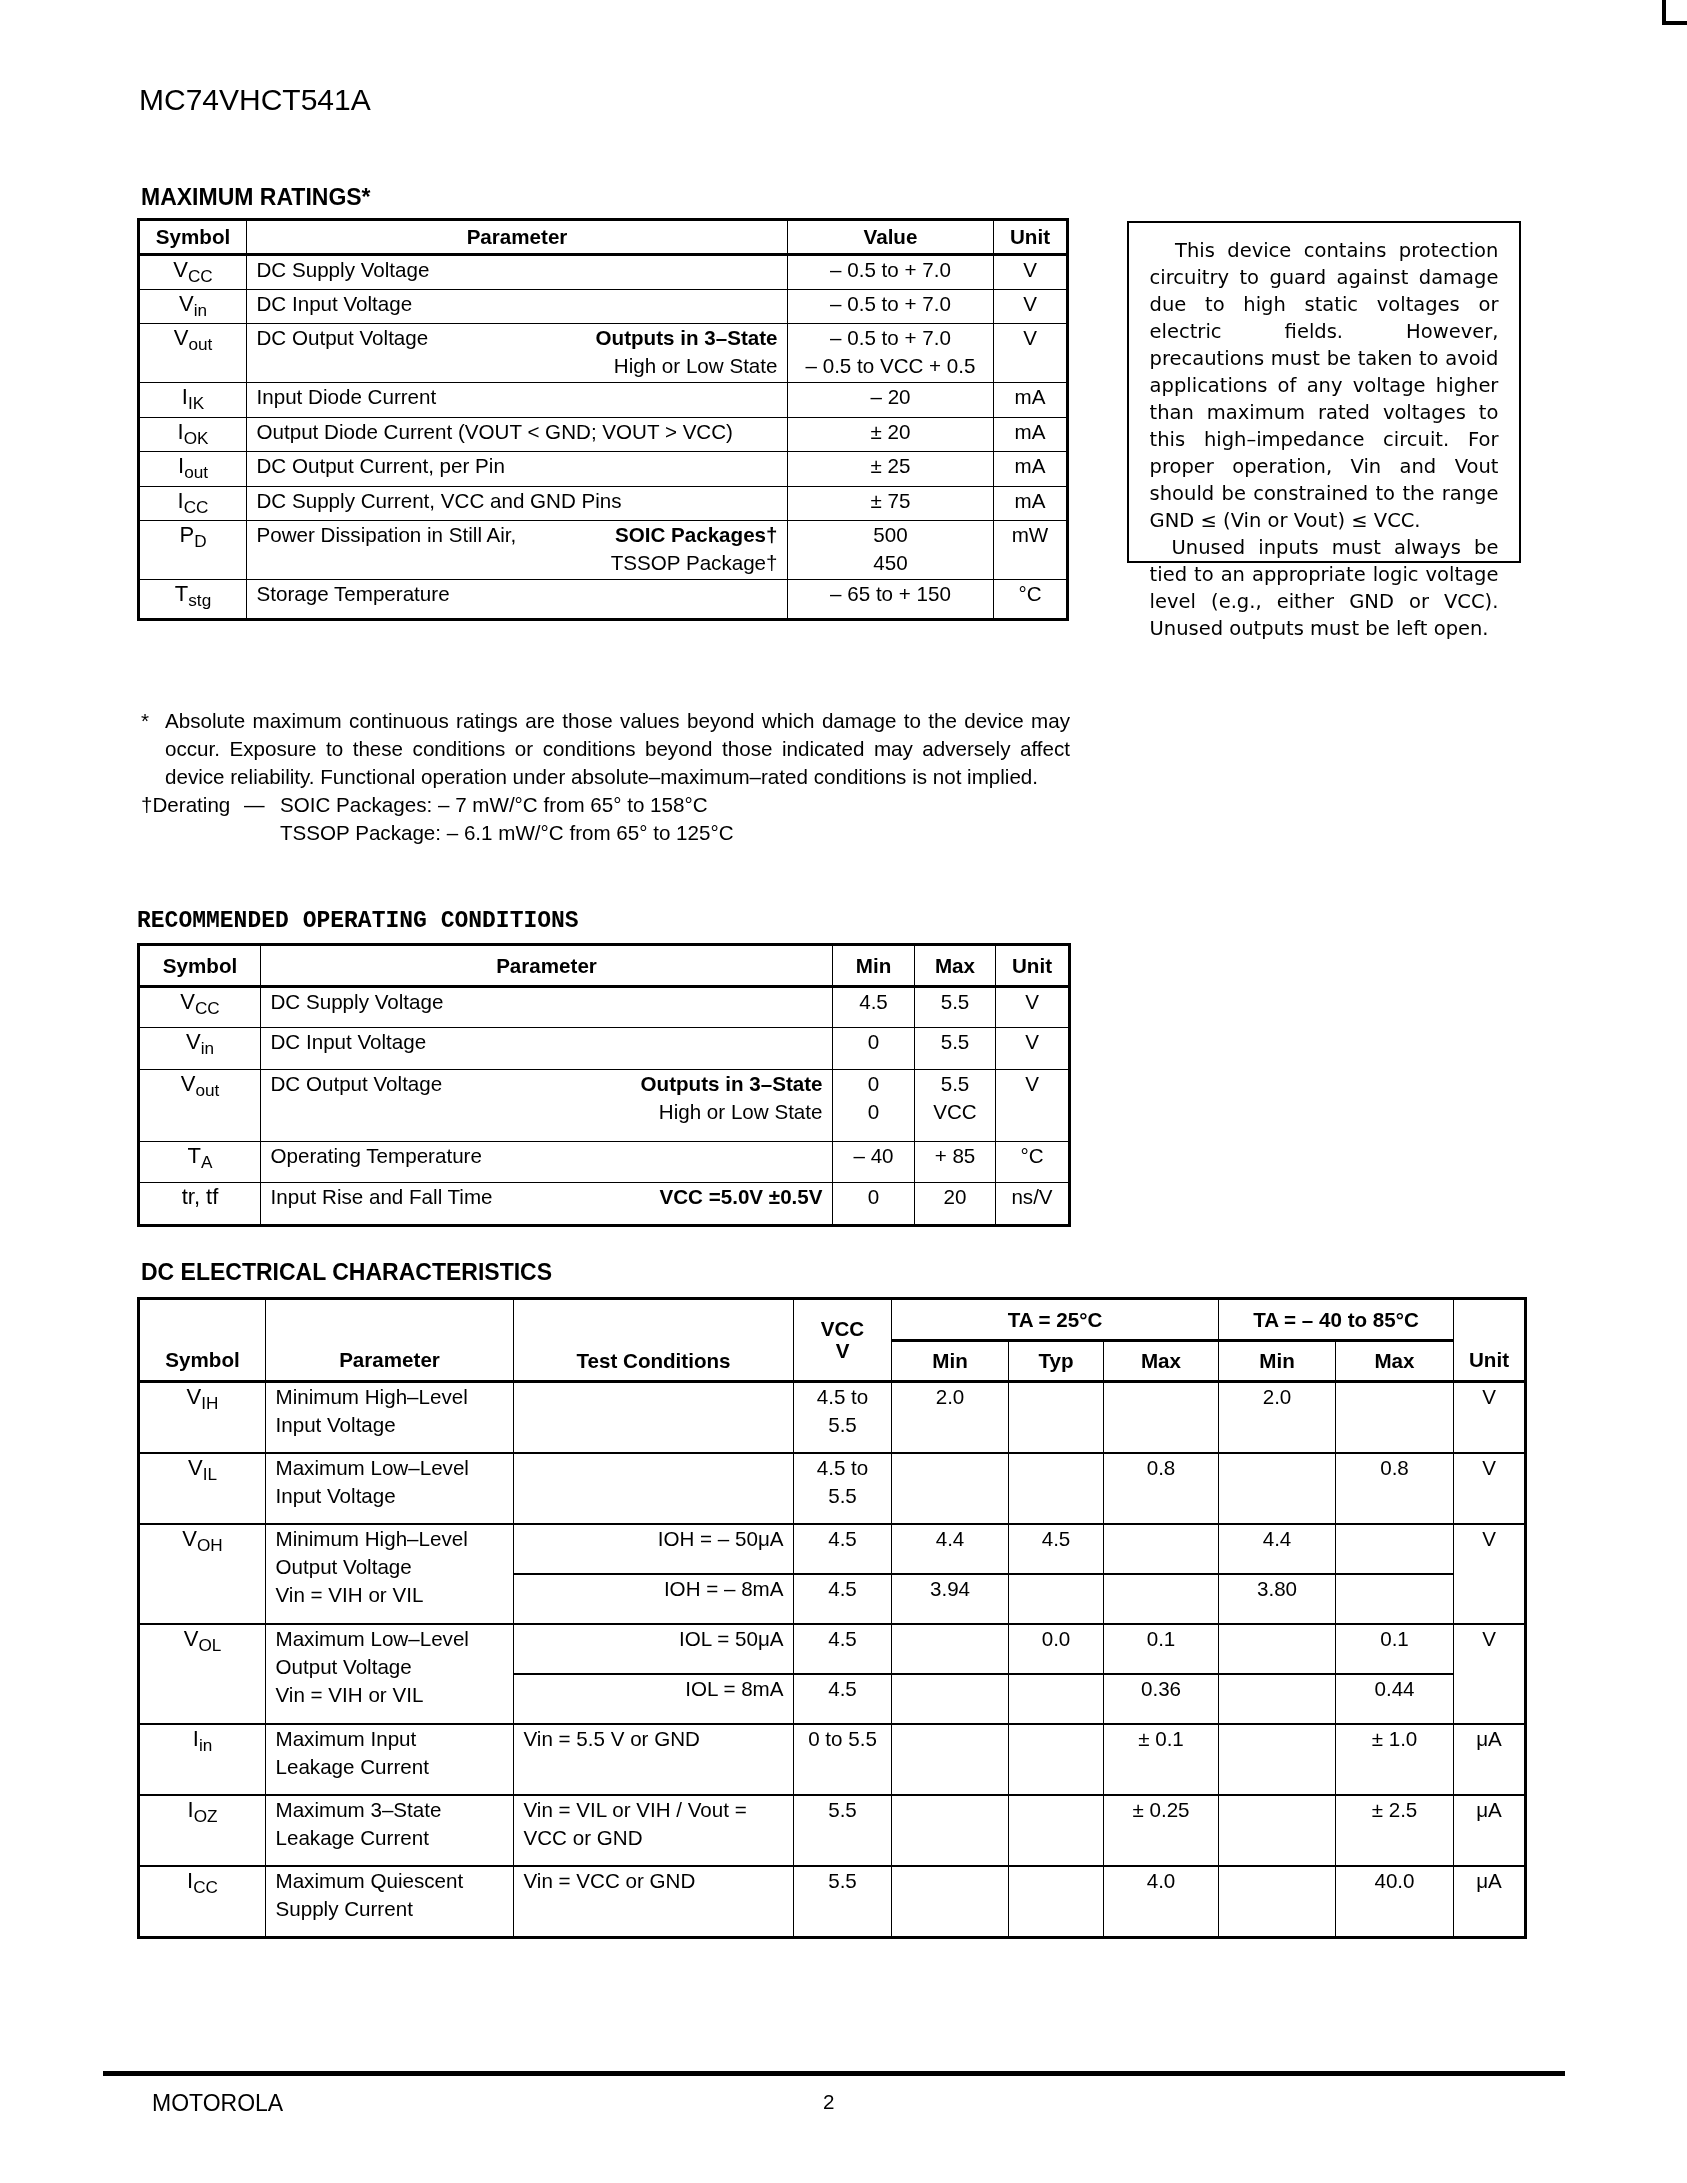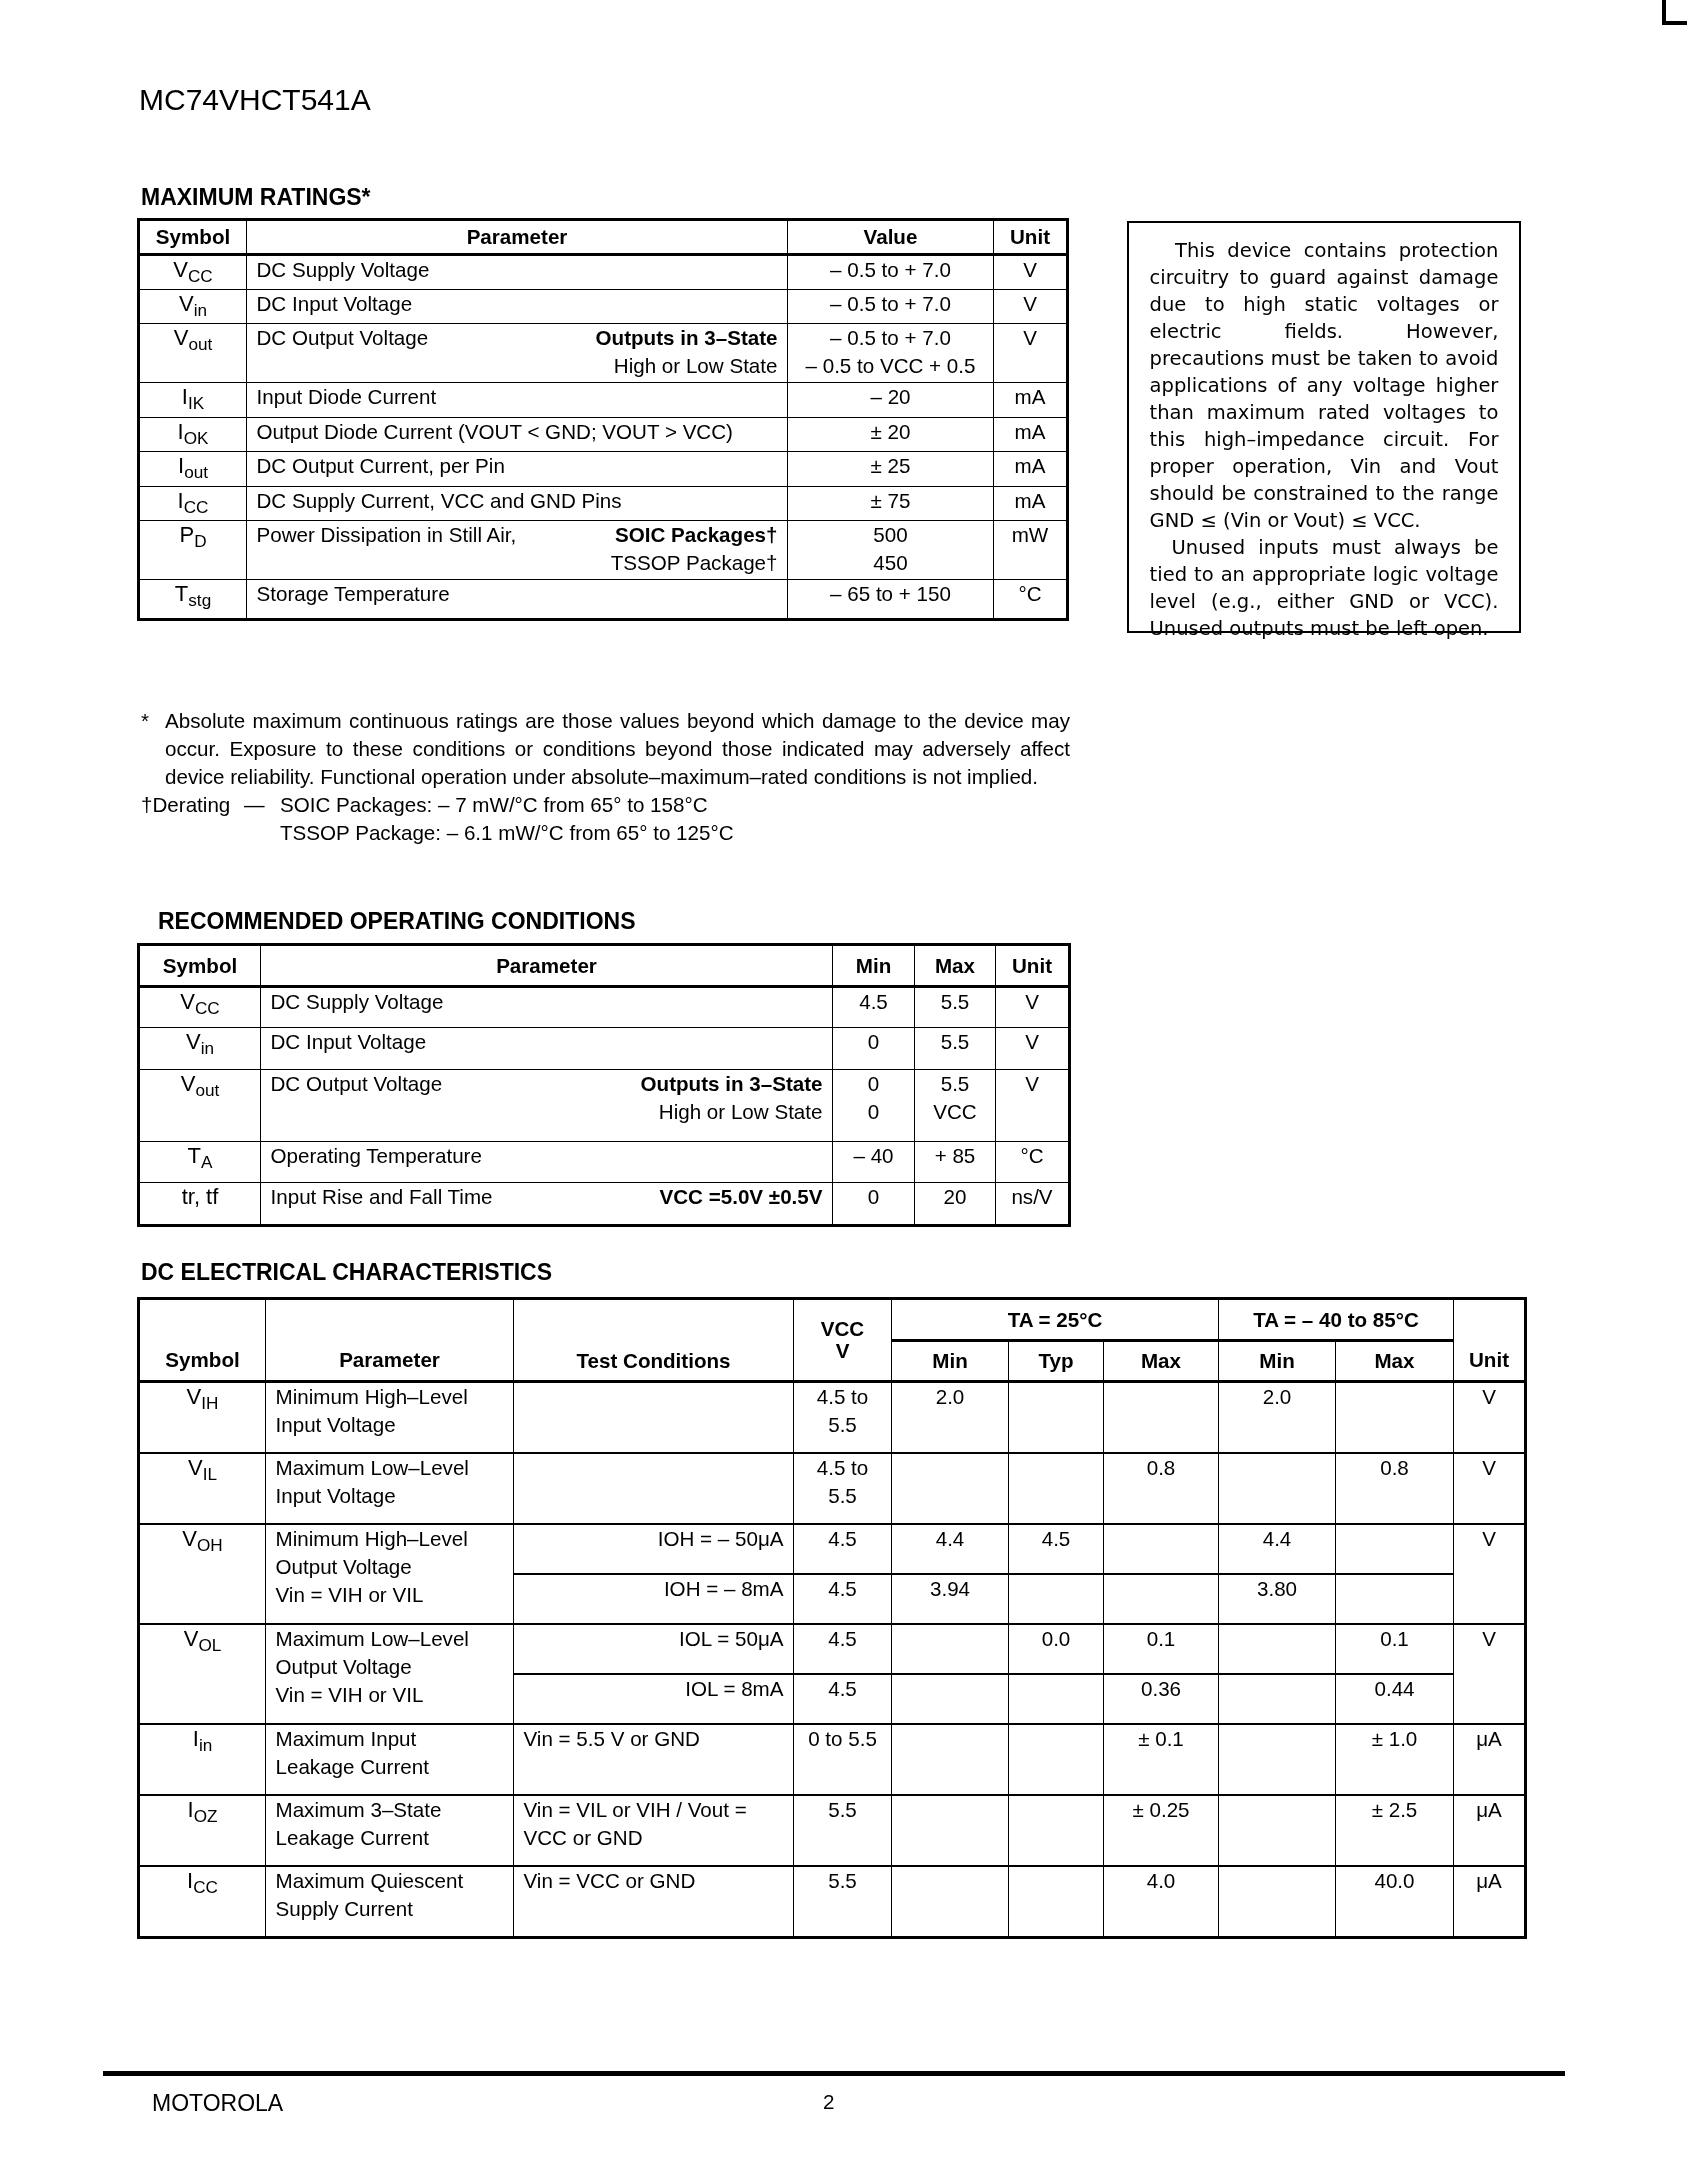--- a/index.html
+++ b/index.html
@@ -15,21 +15,21 @@
   table.grid th { font-weight:bold; text-align:center; vertical-align:middle; }
   table.grid tr.hdr th { border-bottom:3.2px solid #000; }
   table.grid tr.rowsep td { border-top:2.4px solid #000; }
   .c { text-align:center; }
   .r { text-align:right; }
   .sym { text-align:center; font-size:22px; }
   sub { font-size:0.78em; vertical-align:-0.3em; line-height:0; }
   .split { display:flex; justify-content:space-between; }
   .split .rt { text-align:right;font-weight:bold; }
   .outer { outline:3.2px solid #000; outline-offset:-1.6px; }
-  .note-box { left:1127px; top:221px; width:394px; height:412px; border:2.4px solid #000; box-sizing:border-box;
+  .note-box { left:1127px; top:221px; width:394px; height:342px; border:2.4px solid #000; box-sizing:border-box;
               padding:14.3px 20.6px 0 20.6px; font-family:"DejaVu Sans", sans-serif; font-size:19.5px; line-height:27px; text-align:justify; }
   .note-box p { margin:0; text-indent:22px; }
   .note-box p.first { text-indent:25.4px; }
   .foot { left:141px; width:929px; font-size:20.6px; line-height:28px; }
   .foot .star-line { display:flex; }
   .foot .star-line .mk { width:24px; flex:none; }
   .foot-rule { left:103px; top:2071px; width:1462px; height:4.8px; background:#000; }
   .footer-left { left:152px; top:2090px; font-size:23px; }
   .footer-page { left:823px; top:2090px; font-size:20.6px; }
 </style>
@@ -154,21 +154,21 @@
       <div>TSSOP Package: – 6.1 mW/°C from 65° to 125°C</div>
     </div>
   </div>
 </div>
 
 <div class="abs note-box">
   <p class="first">This device contains protection circuitry to guard against damage due to high static voltages or electric fields. However, precautions must be taken to avoid applications of any voltage higher than maximum rated voltages to this high–impedance circuit. For proper operation, Vin and Vout should be constrained to the range GND ≤ (Vin or Vout) ≤ VCC.</p>
   <p>Unused inputs must always be tied to an appropriate logic voltage level (e.g., either GND or VCC). Unused outputs must be left open.</p>
 </div>
 
-<div class="abs sec-title" style="left:158px; top:908px;">RECOMMENDED OPERATING CONDITIONS</div>
+<div class="abs sec-title" style="left:137px; top:908px;font-family:Liberation Mono, monospace;">RECOMMENDED OPERATING CONDITIONS</div>
 
 <table class="grid outer" style="left:139px; top:945px; width:928px;">
   <colgroup>
       <col style="width:121px">
       <col style="width:572px">
       <col style="width:82px">
       <col style="width:81px">
       <col style="width:73px">
     </colgroup>
   <tbody>

